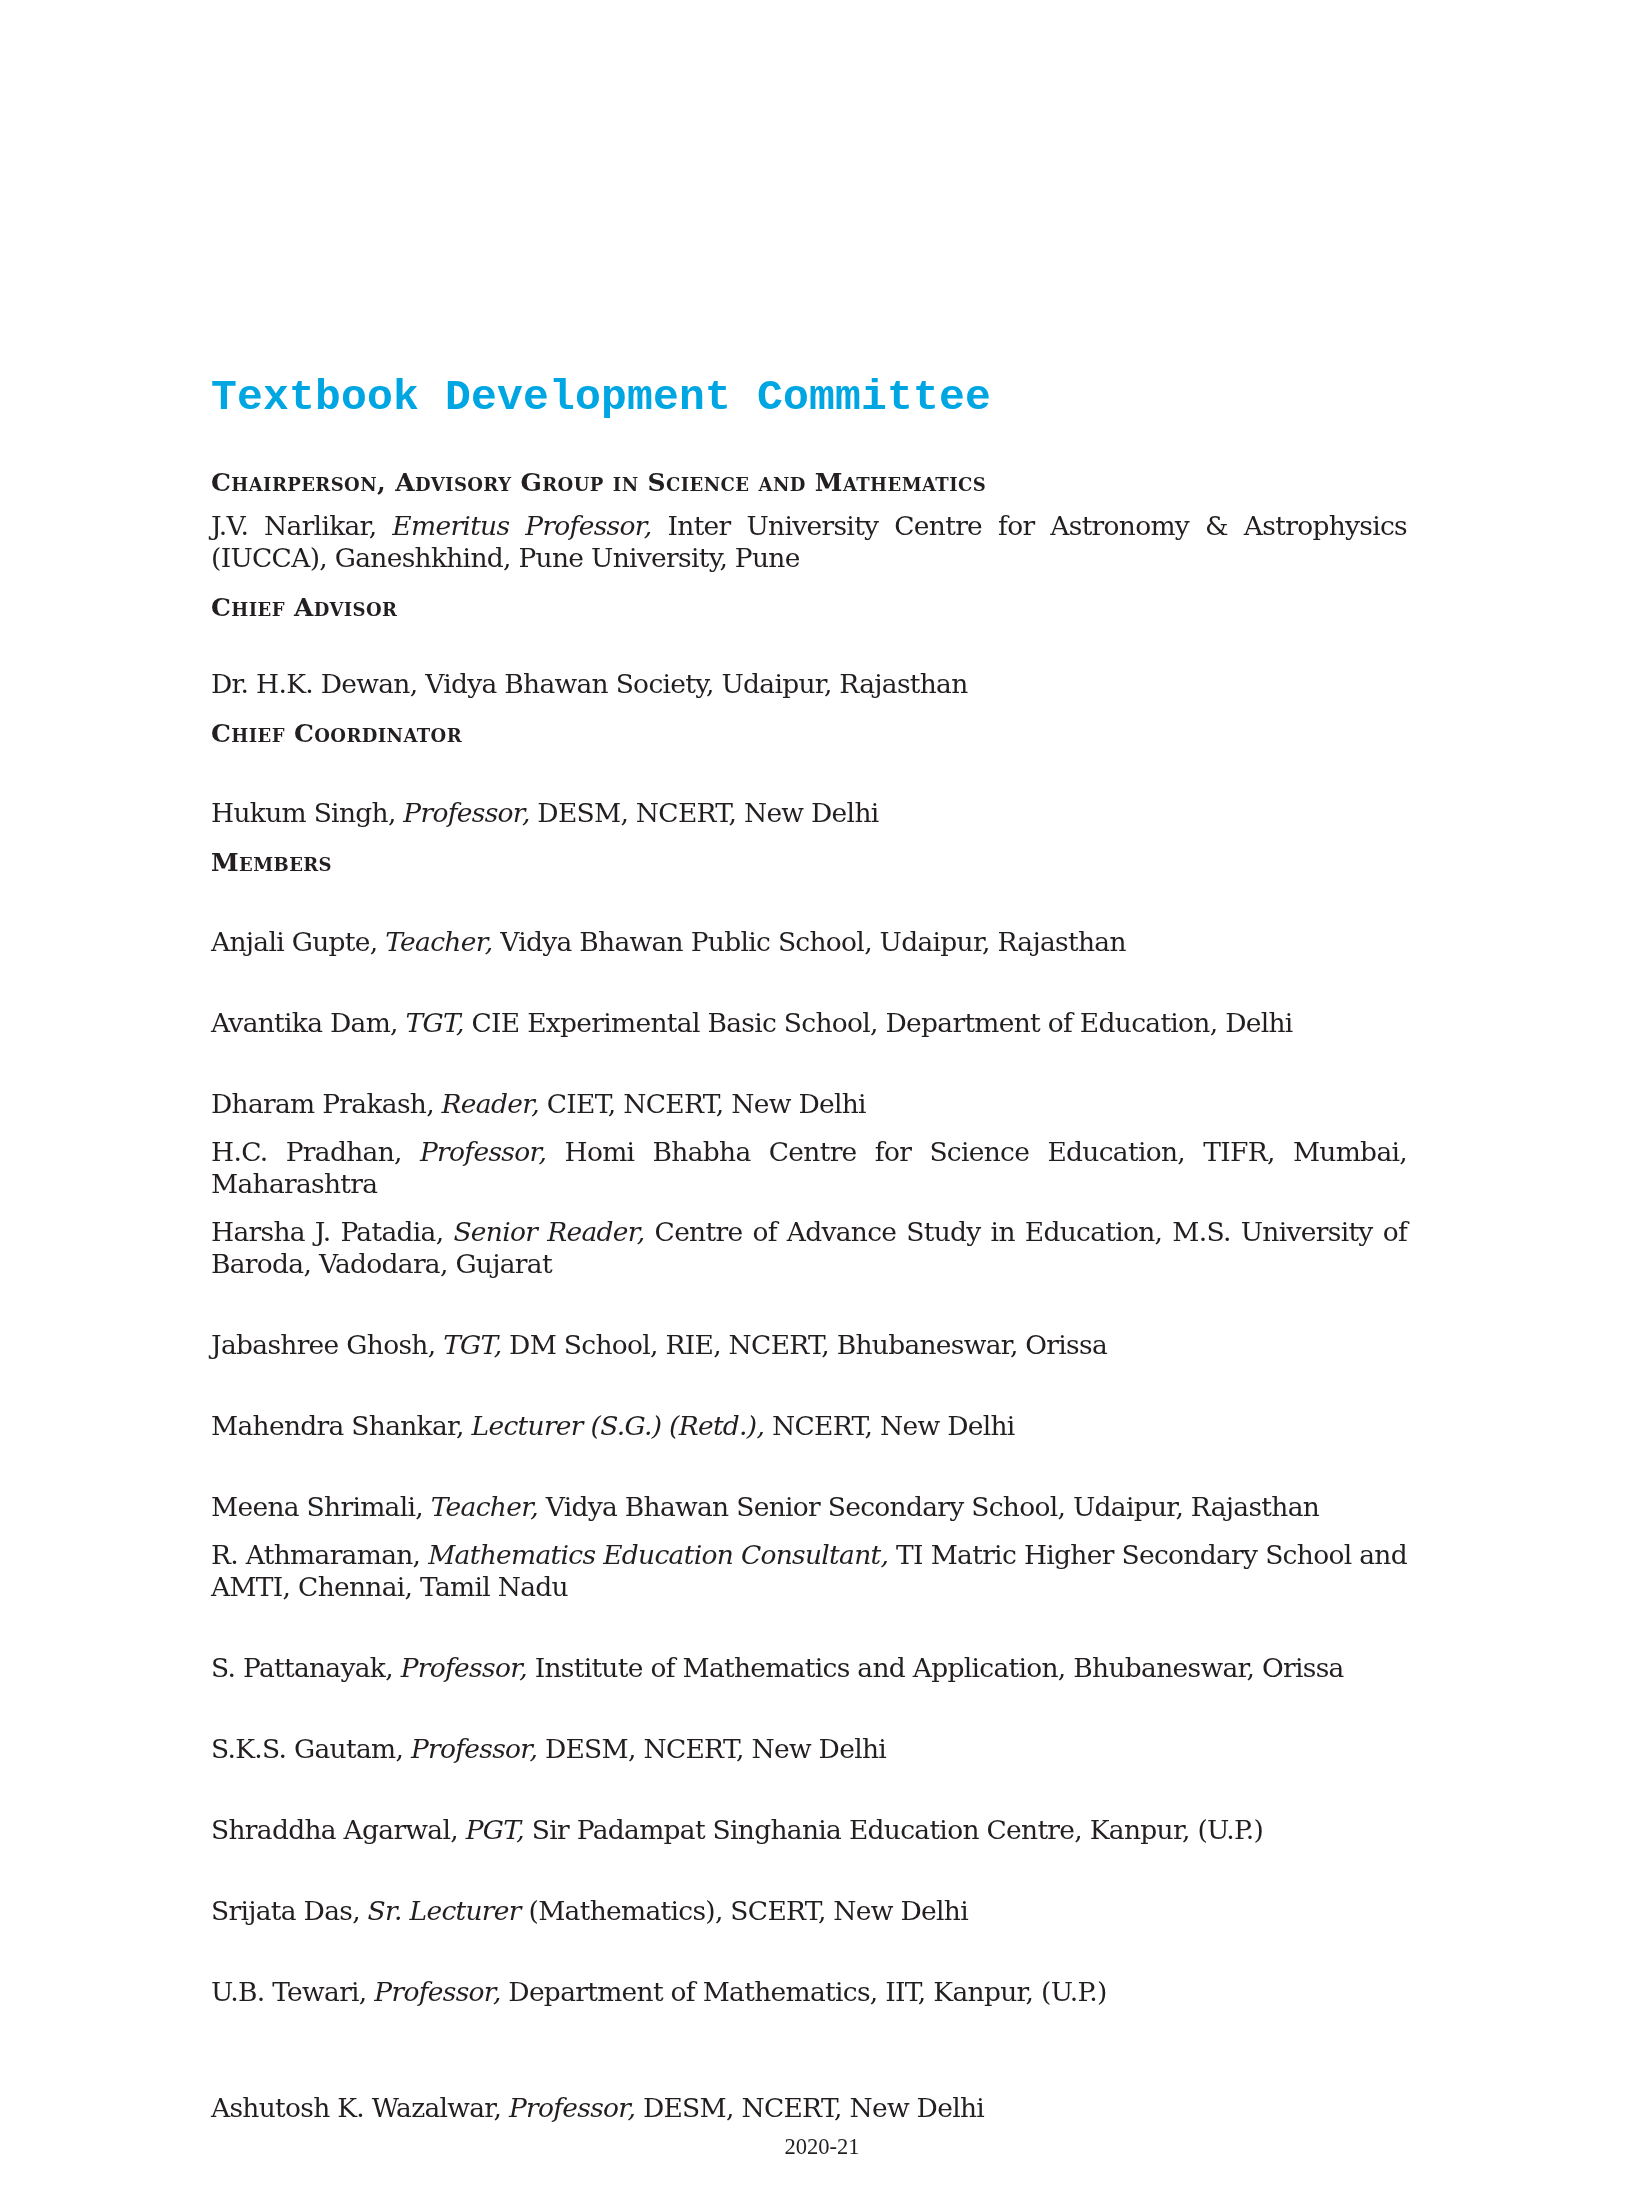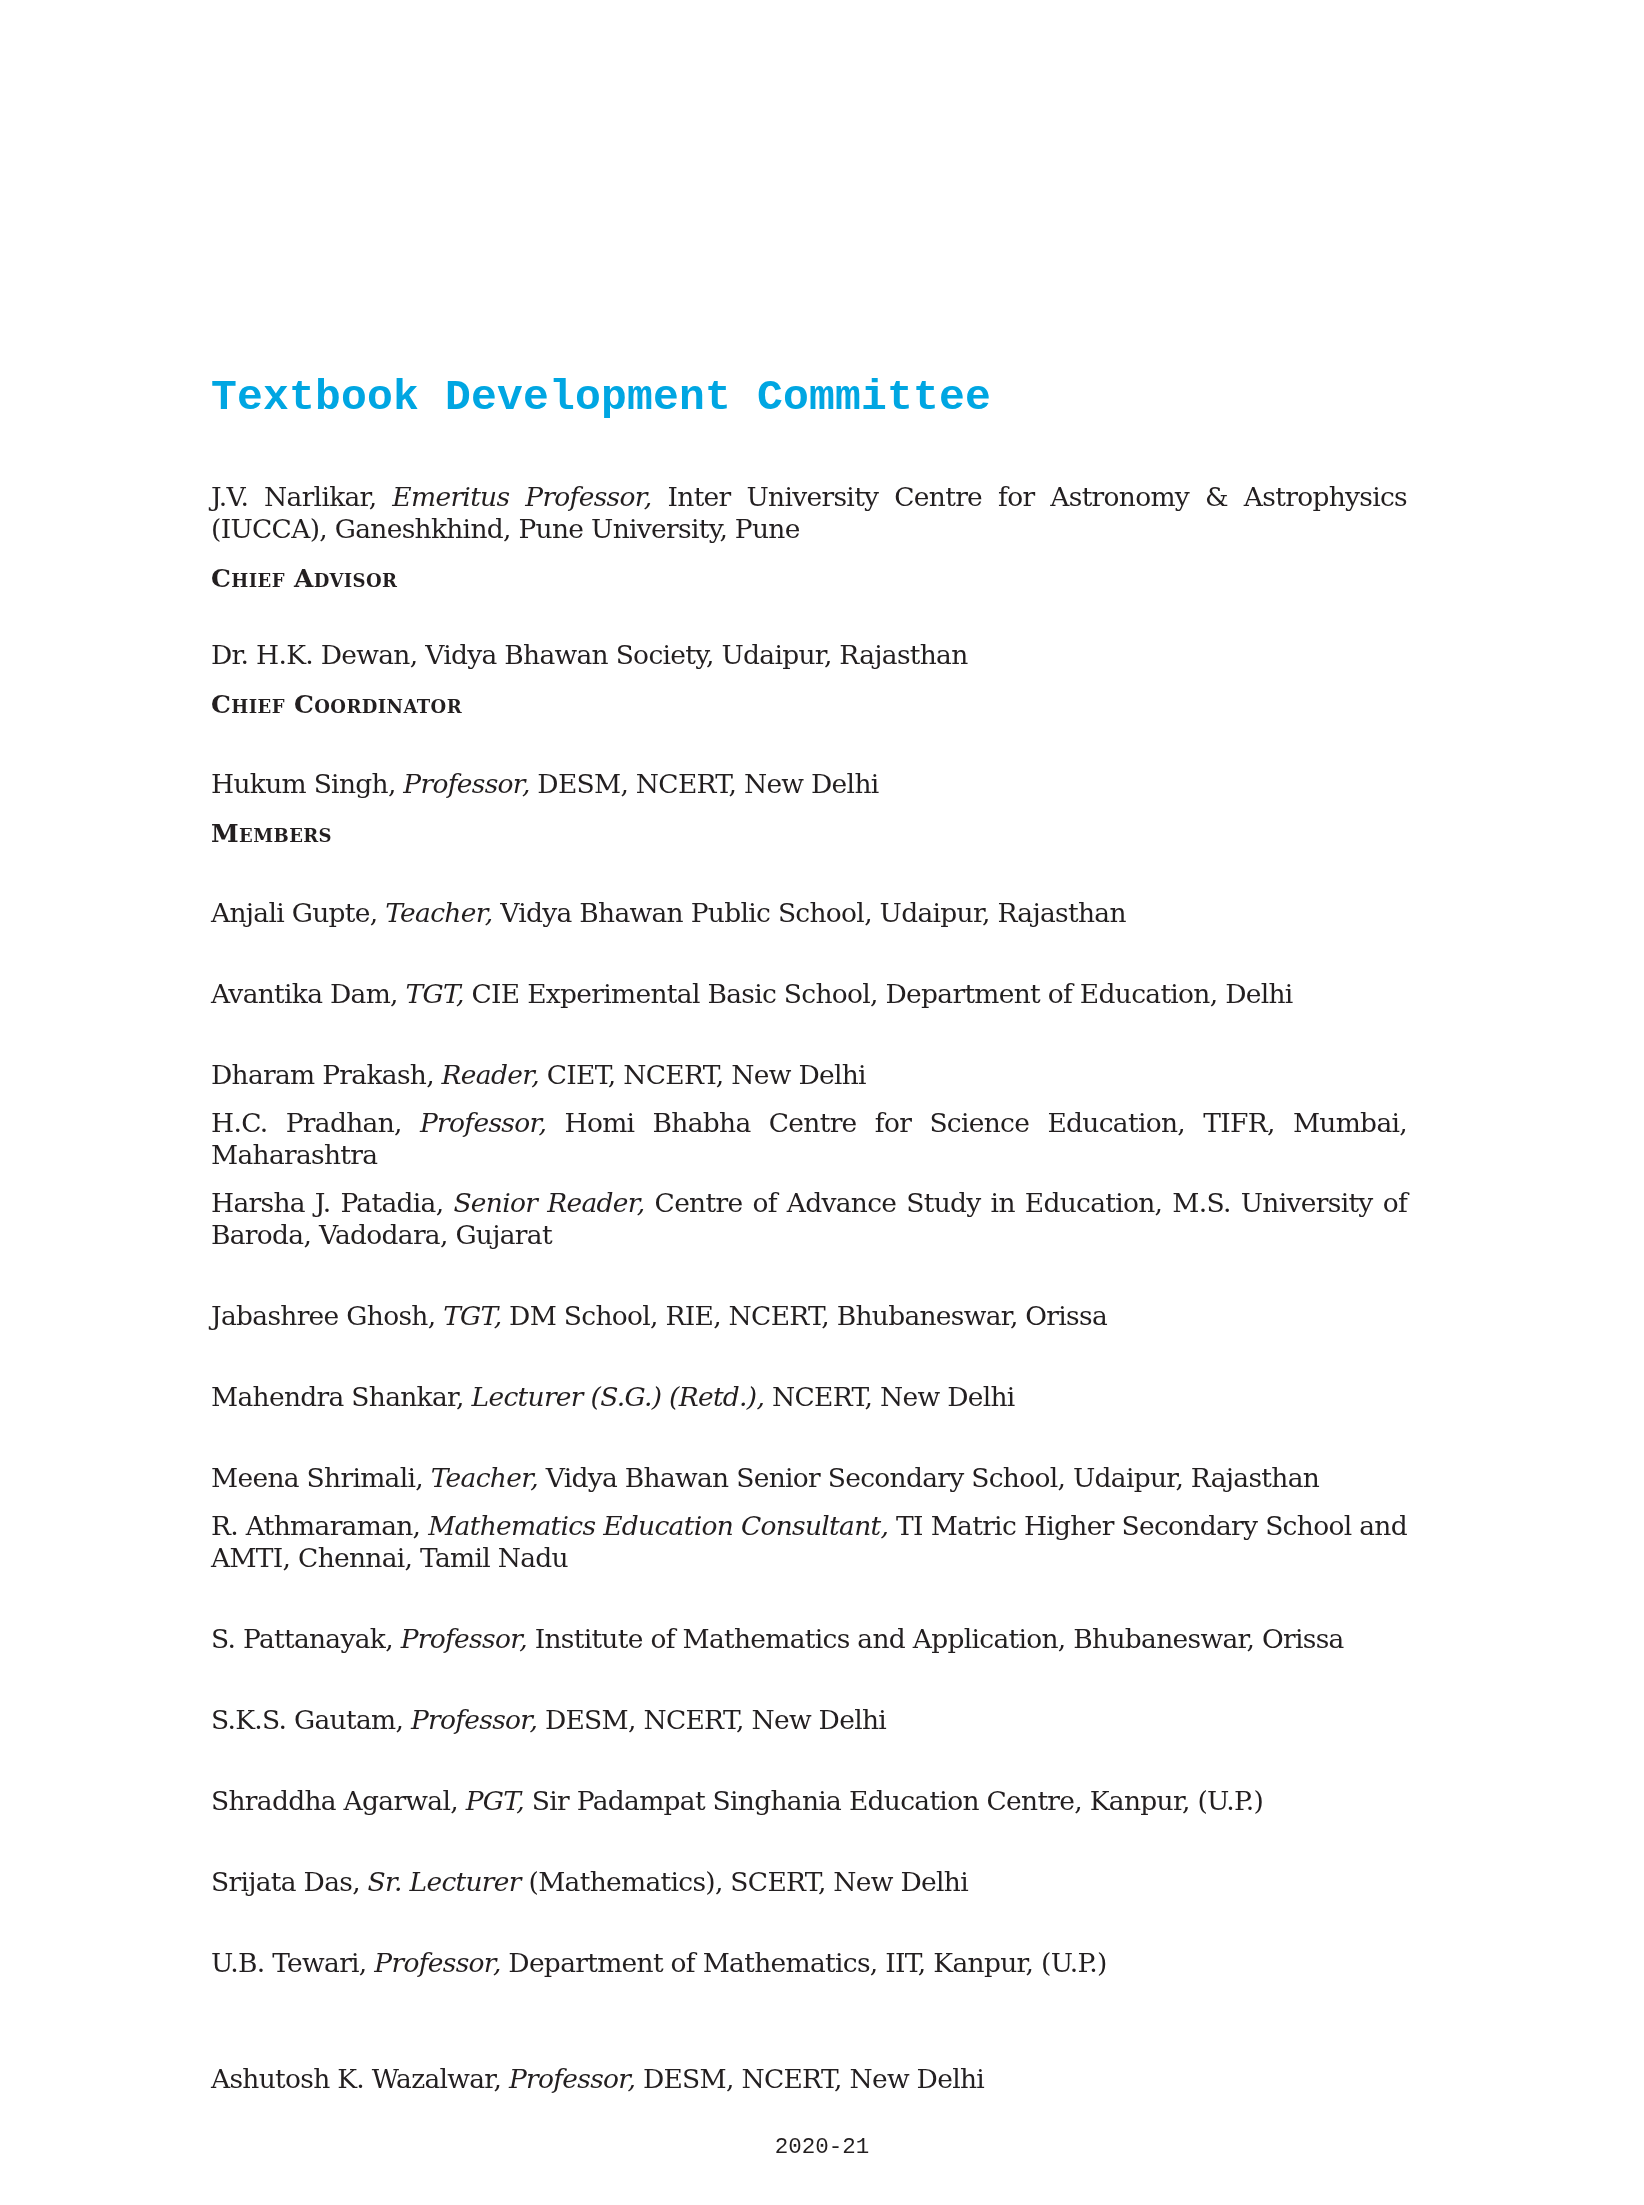--- a/index.html
+++ b/index.html
@@ -62,33 +62,34 @@
     }
     .gap-sm { height: 13px; }
     .gap-md { height: 16px; }
     .gap-lg { height: 19px; }
     .footer {
       position: absolute;
       left: 0;
       width: 1644px;
       top: 2134px;
       text-align: center;
-      font-family: Liberation Mono, monospace;
+      font-family: Liberation Serif, serif;
       font-size: 22.5px;
       color: #231f20;
     }
   </style>
 </head>
 <body>
 
 <h1 class="title">Textbook Development Committee</h1>
 
 <div class="content">
 
   <section>
+    <h2 class="section-heading">Chairperson, Advisory Group in Science and Mathematics</h2>
     <div class="gap-sm"></div>
     <p class="entry">
       <span>J.V. Narlikar, </span><span class="role">Emeritus Professor,</span><span> Inter University Centre for Astronomy &amp; Astrophysics (IUCCA), Ganeshkhind, Pune University, Pune</span>
     </p>
   </section>
   <div class="gap-lg"></div>
 
   <section>
     <h2 class="section-heading">Chief Advisor</h2>
     <div class="gap-sm"></div>

